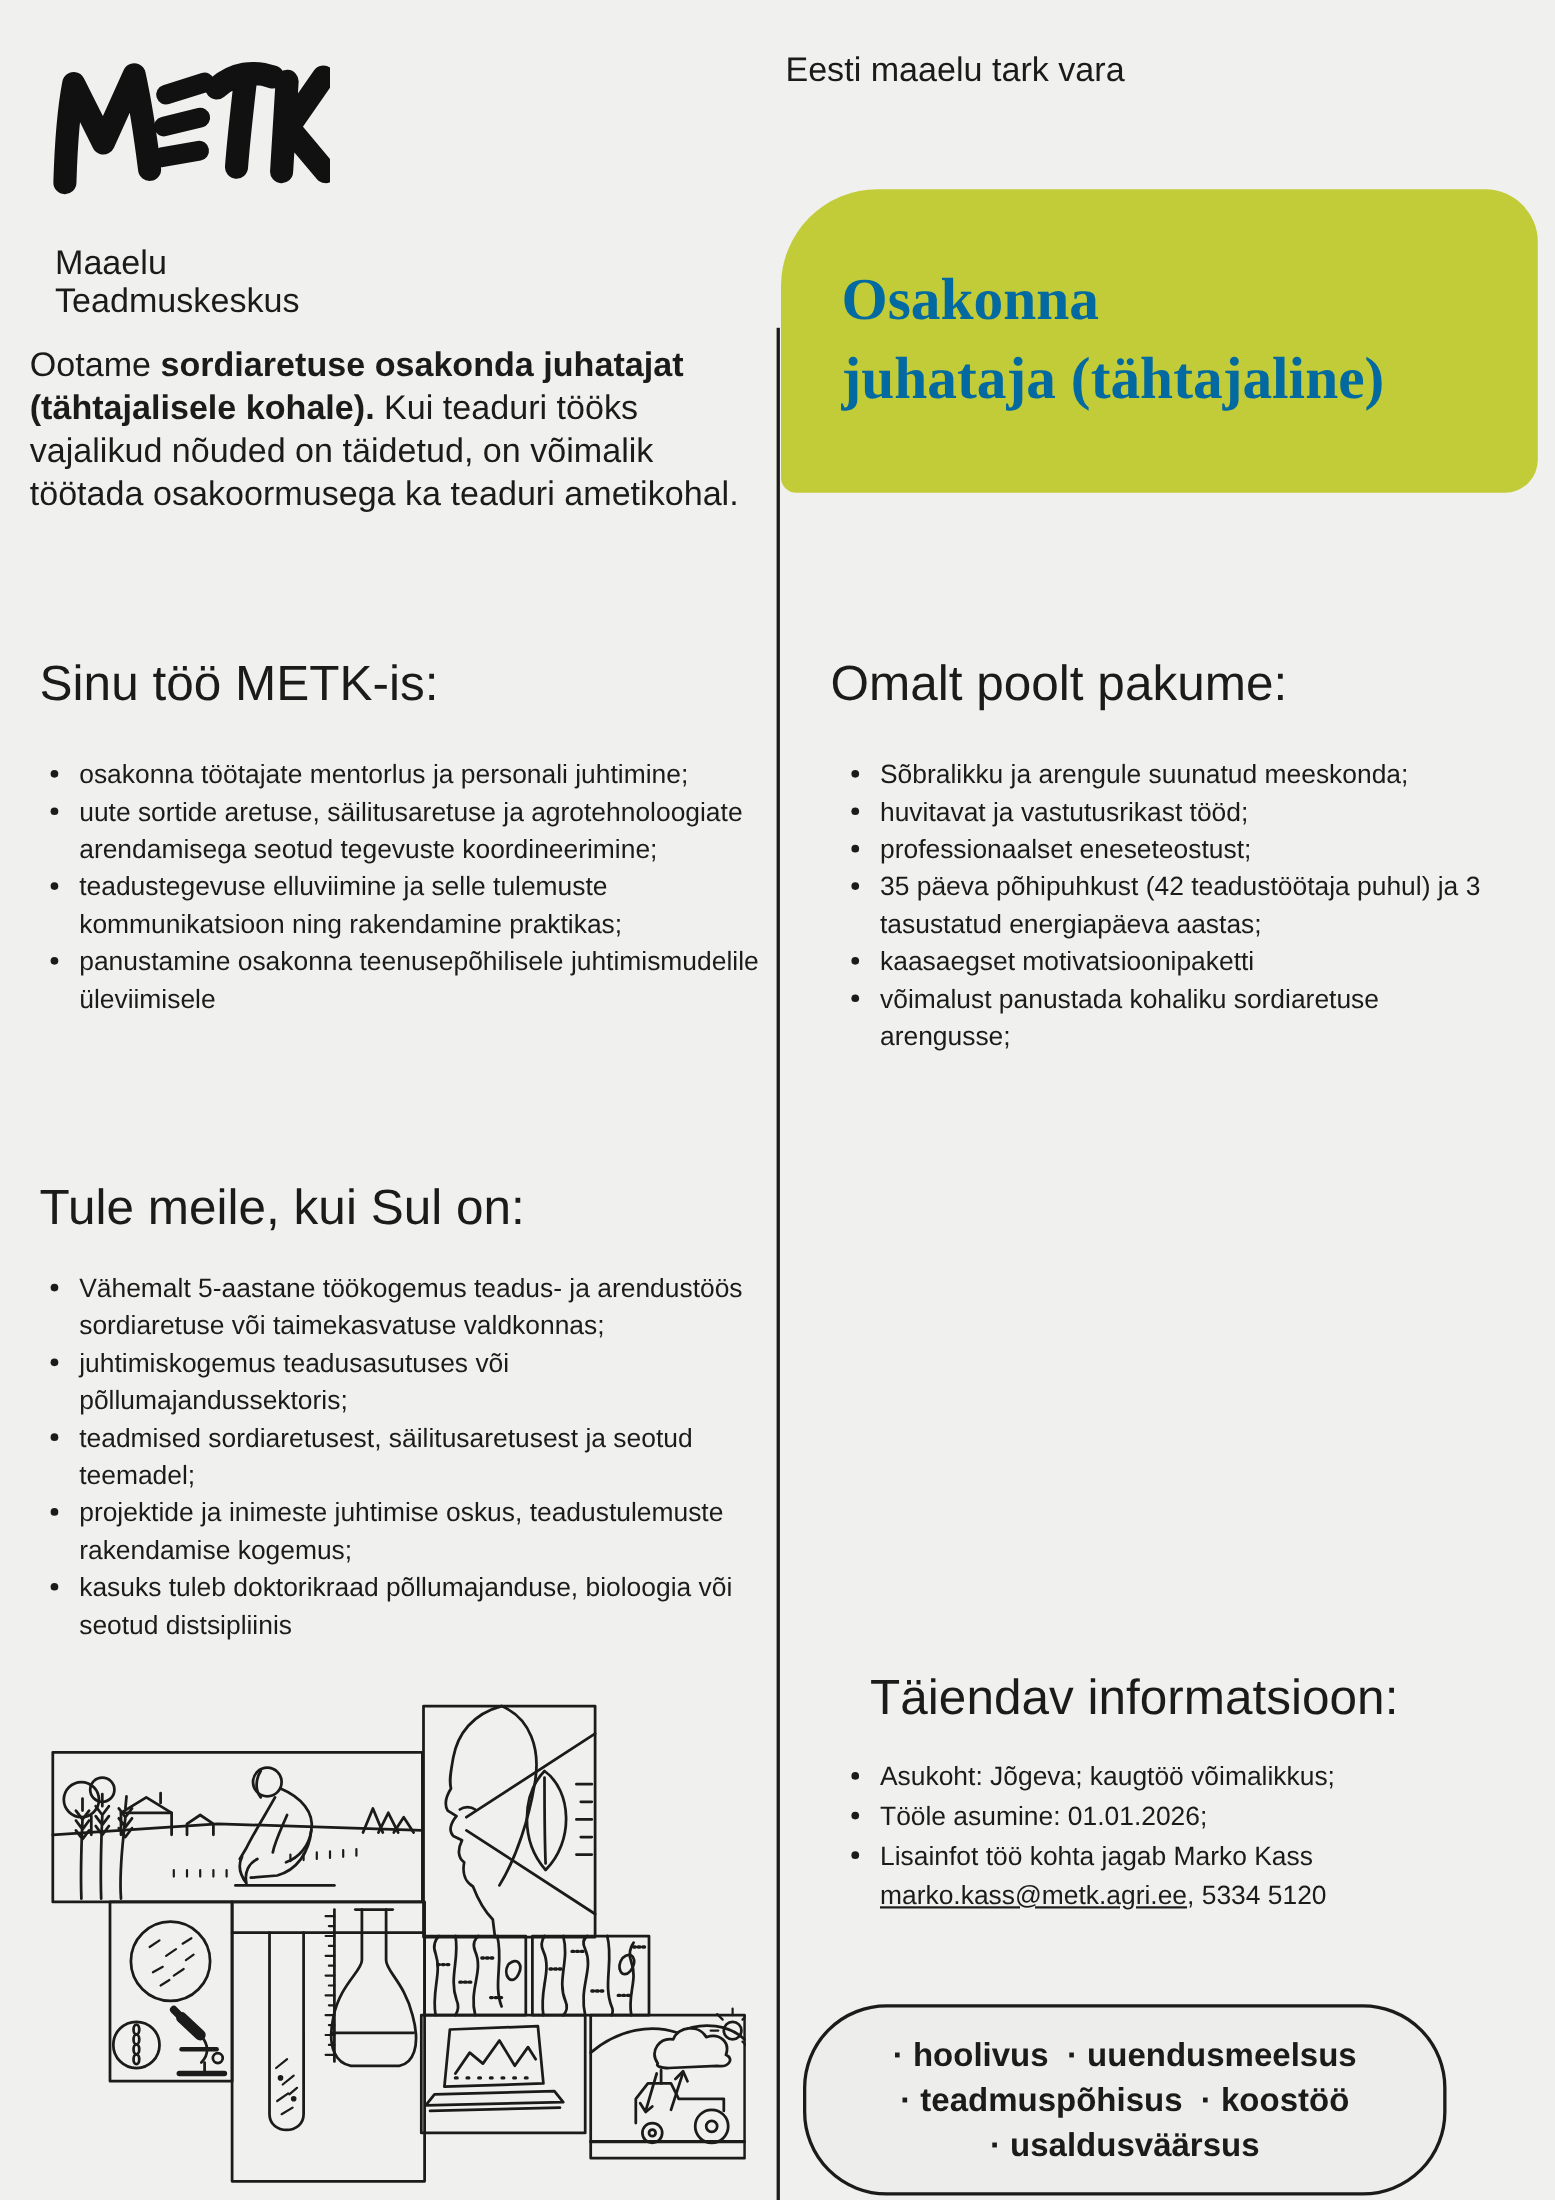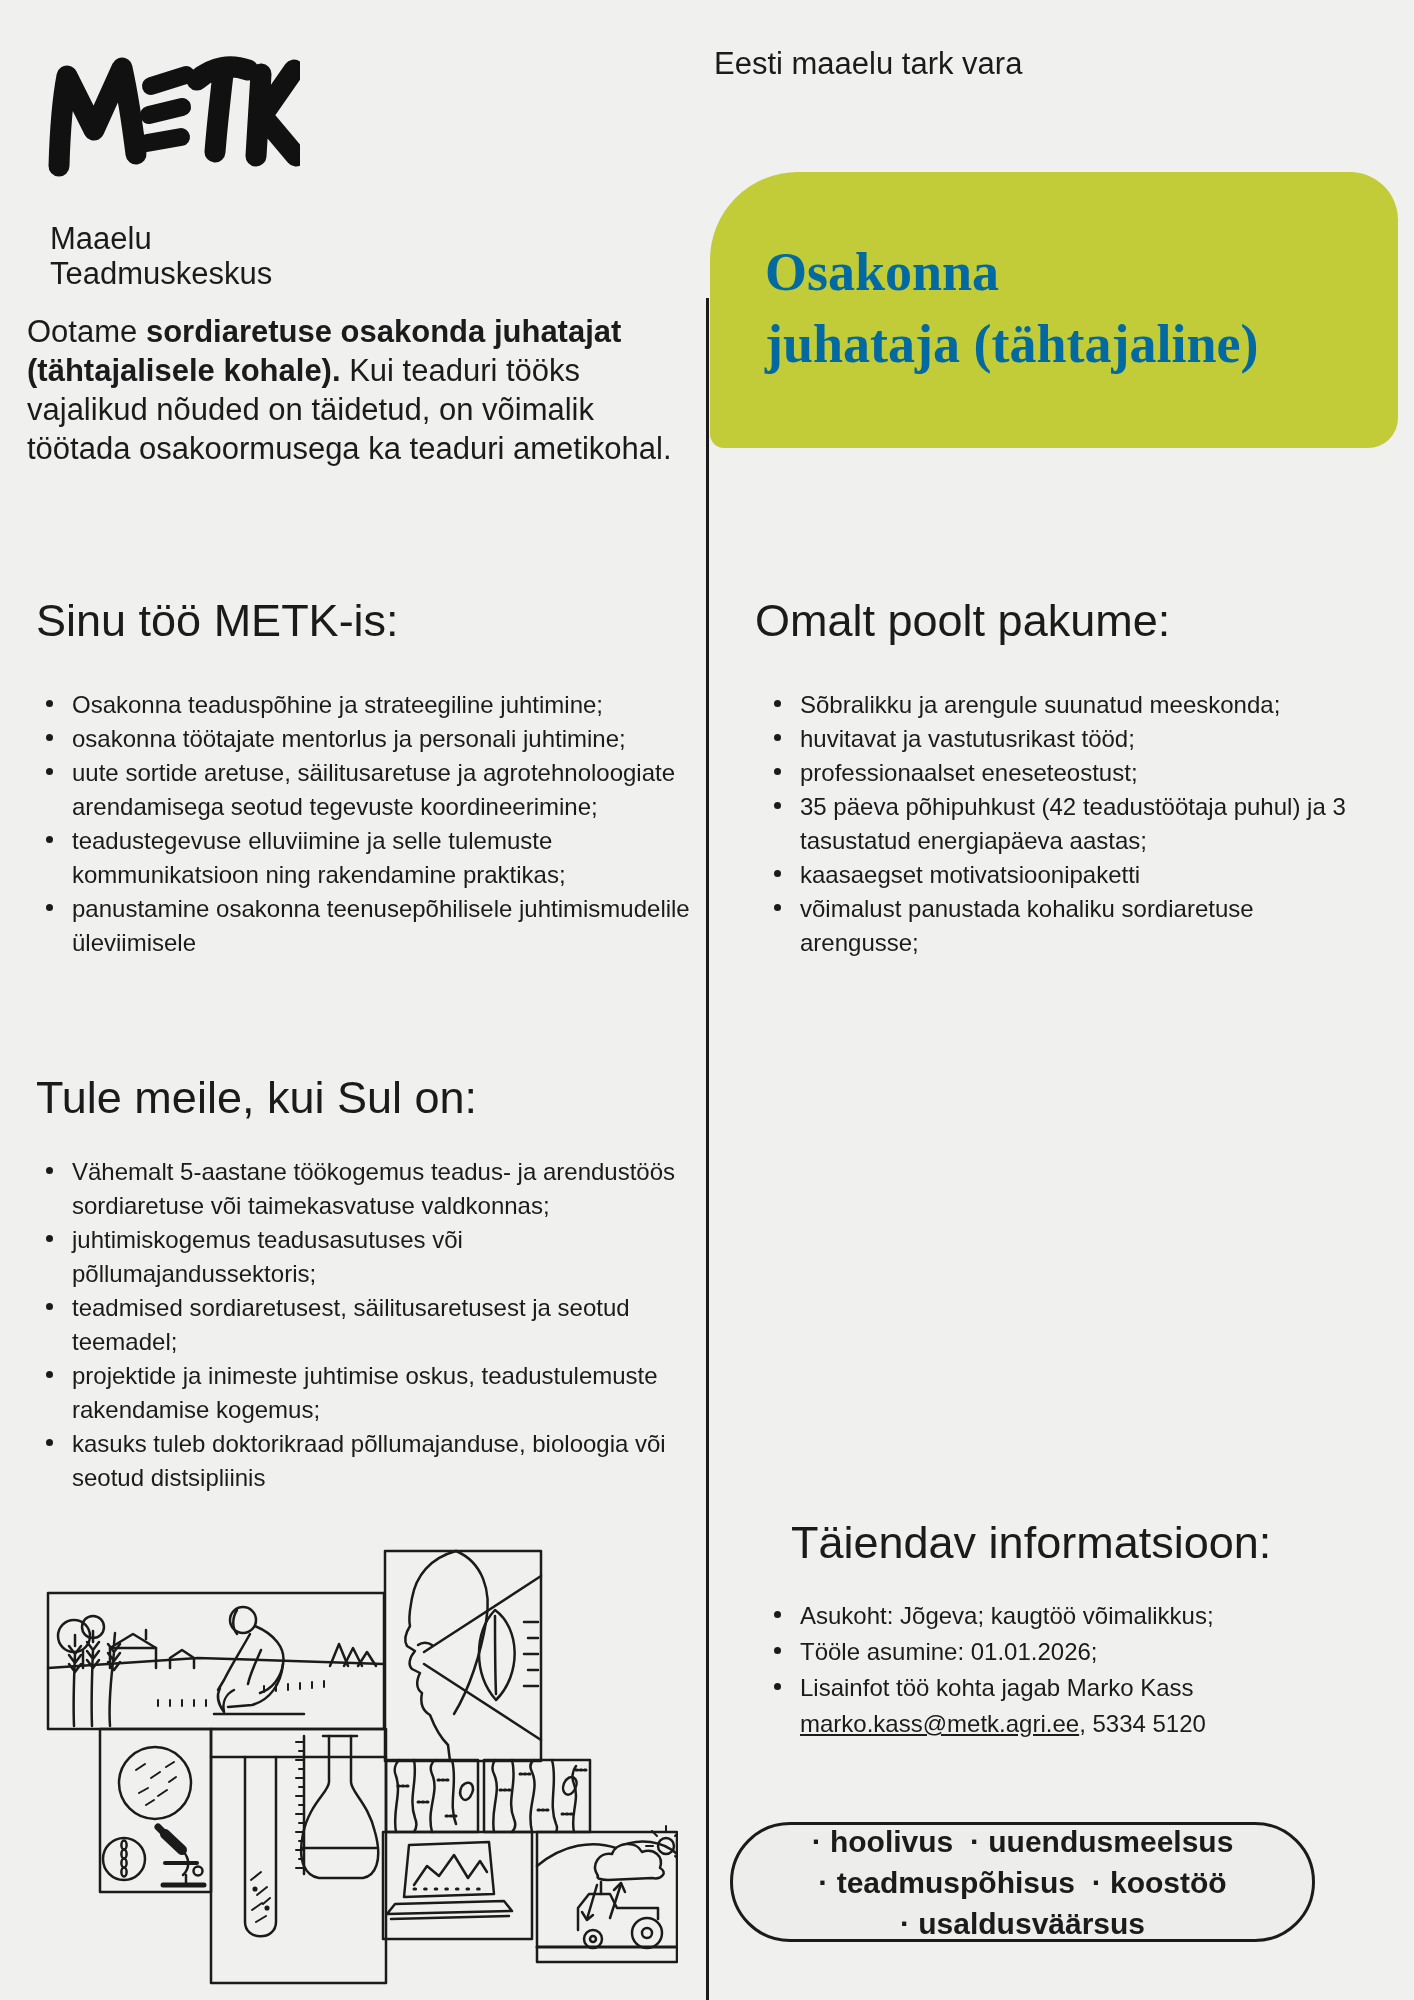--- a/index.html
+++ b/index.html
@@ -38,21 +38,21 @@
              border-radius:50%;background:#1b1b1b;}
   .list{font-size:24px;line-height:34px;}
   .ul-your-work{left:44px;top:688px;width:650px;}
   .ul-join{left:44px;top:1155px;width:650px;}
   .ul-offer{left:772px;top:688px;width:600px;}
   .ul-info{left:772px;top:1598px;width:600px;font-size:24px;line-height:36px;}
   .ul-info li::before{top:13px;}
   .underlined{text-decoration:underline;}
 
   
-  .pill{left:730px;top:1822px;width:585px;height:120px;background:#ededeb;
+  .pill{left:730px;top:1822px;width:585px;height:174px;background:#ededeb;
         border:3px solid #1b1b1b;border-radius:76px;box-sizing:border-box;
         display:flex;flex-direction:column;justify-content:center;align-items:center;}
   .pill-line{font-size:30px;line-height:41px;font-weight:700;white-space:pre-wrap;text-align:center;}
 
   
   .collage{left:18px;top:1542px;width:660px;height:450px;}
 </style>
 </head>
 <body>
 
@@ -79,21 +79,20 @@
   <div class="abs green-block"></div>
   <div class="abs job-title">
     <div>Osakonna</div>
     <div>juhataja (tähtajaline)</div>
   </div>
 
   <p class="abs intro" style="margin:0"><span>Ootame </span><b>sordiaretuse osakonda juhatajat (tähtajalisele kohale).</b><span> Kui teaduri tööks vajalikud nõuded on täidetud, on võimalik töötada osakoormusega ka teaduri ametikohal.</span></p>
 
   <div class="abs heading h-your-work">Sinu töö METK-is:</div>
   <ul class="abs list ul-your-work">
-    <li>Osakonna teaduspõhine ja strateegiline juhtimine;</li>
     <li>osakonna töötajate mentorlus ja personali juhtimine;</li>
     <li>uute sortide aretuse, säilitusaretuse ja agrotehnoloogiate arendamisega seotud tegevuste koordineerimine;</li>
     <li>teadustegevuse elluviimine ja selle tulemuste kommunikatsioon ning rakendamine praktikas;</li>
     <li>panustamine osakonna teenusepõhilisele juhtimismudelile üleviimisele</li>
   </ul>
 
   <div class="abs heading h-join">Tule meile, kui Sul on:</div>
   <ul class="abs list ul-join">
     <li>Vähemalt 5-aastane töökogemus teadus- ja arendustöös sordiaretuse või taimekasvatuse valdkonnas;</li>
     <li>juhtimiskogemus teadusasutuses või põllumajandussektoris;</li>

